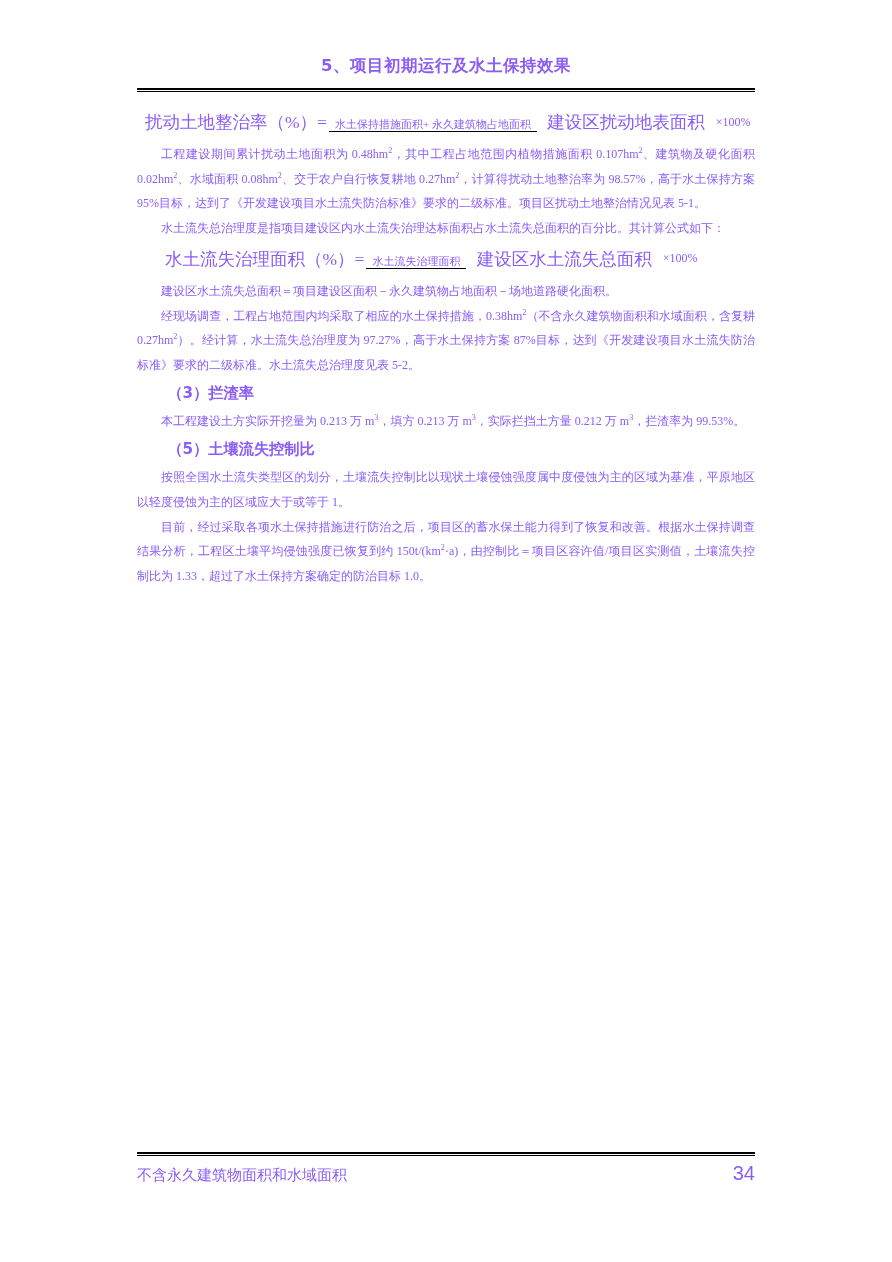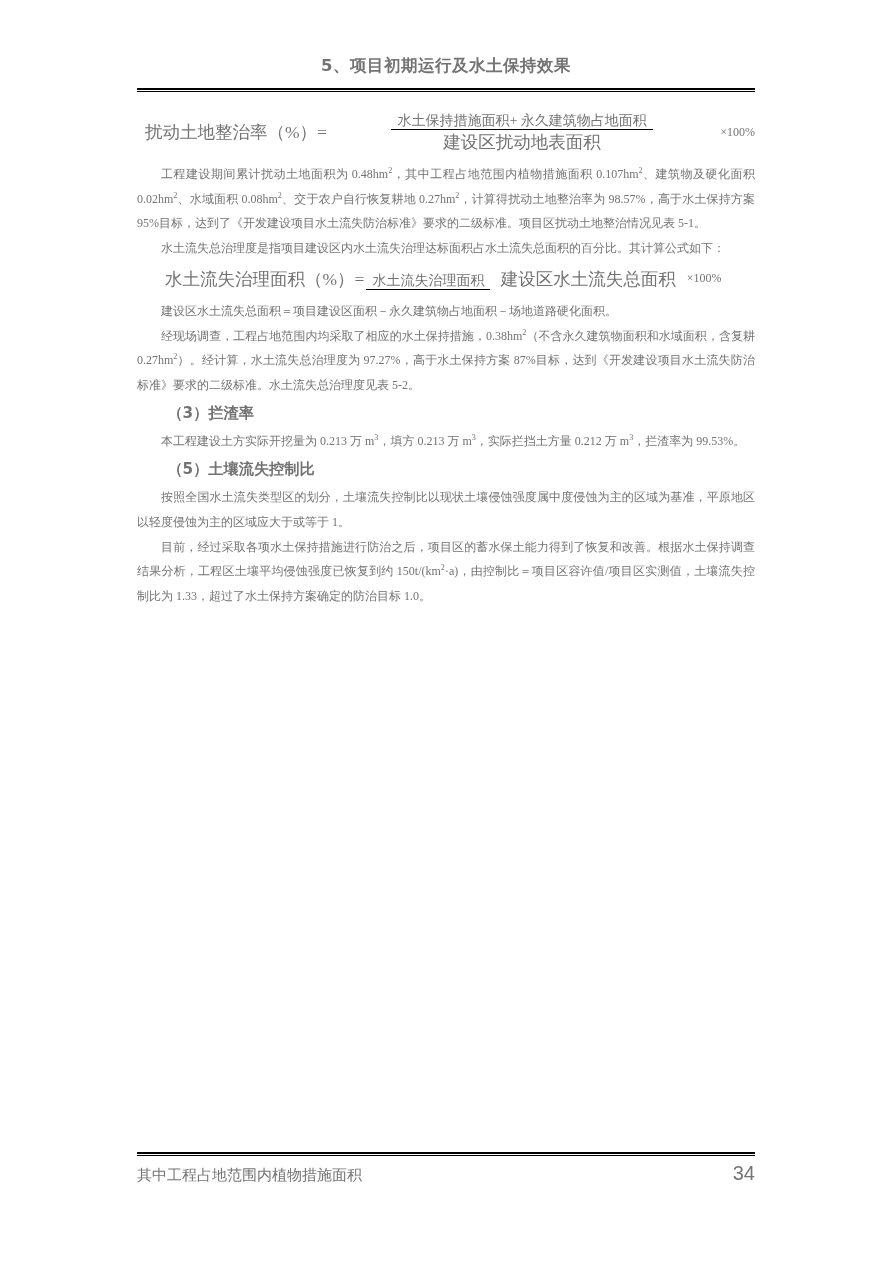--- a/index.html
+++ b/index.html
@@ -7,21 +7,21 @@
     padding: 0;
     background: #ffffff;
   }
   .page {
     position: relative;
     width: 892px;
     height: 1262px;
     margin: 0 auto;
     background: #ffffff;
     font-family: "Liberation Serif", "DejaVu Serif", serif;
-    color: #737373;
+    color: #8b5cf6;
     box-sizing: border-box;
   }
   .content {
     position: absolute;
     left: 137px;
     top: 0;
     width: 618px;
     height: 1262px;
   }
 
@@ -102,21 +102,21 @@
   .frac {
     display: inline-block;
     text-align: center;
     vertical-align: middle;
     margin: 0 2px;
   }
   .frac .num {
     padding: 0 6px 1px 6px;
     border-bottom: 1.3px solid #000;
     white-space: nowrap;
-    font-size: 14px;
+    font-size: 11px;
     text-align: right;
   }
   .frac .den {
     padding: 1px 6px 0 6px;
     white-space: nowrap;
     font-size: 17.5px;
   }
   .formula .tail {
     white-space: nowrap;
     font-size: 12px;
@@ -193,18 +193,18 @@
 
       <p class="para"><span>目前，经过采取各项水土保持措施进行防治之后，项目区的蓄水保土能力得到了恢复和改善。根据水土保持调查结果分析，工程区土壤平均侵蚀强度已恢复到约 150t/(km</span><sup>2</sup><span>·a)，由控制比＝项目区容许值/项目区实测值，土壤流失控制比为 1.33，超过了水土保持方案确定的防治目标 1.0。</span></p>
 
     </div>
 
     <div class="rule-double footer-rule">
       <div class="thick"></div>
       <div class="thin"></div>
     </div>
     <div class="footer">
-      <span>其中工程占地范围内植物措施面积</span>
+      <span>不含永久建筑物面积和水域面积</span>
       <span class="page-num">34</span>
     </div>
 
   </div>
 </div>
 
 </body></html>

